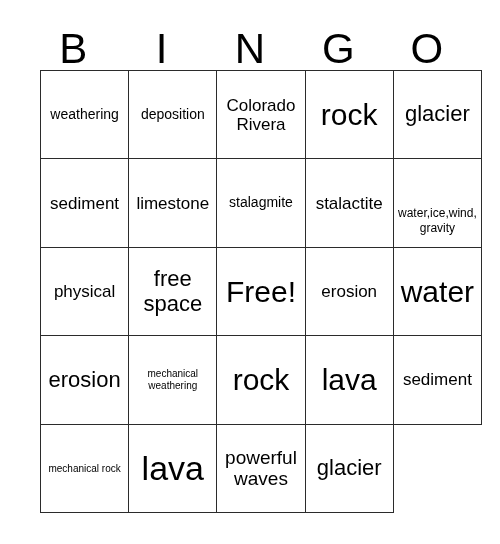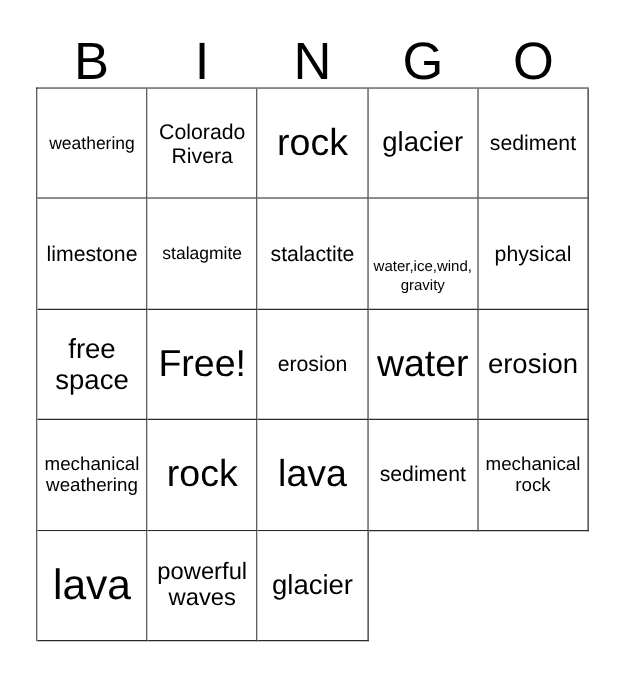--- a/index.html
+++ b/index.html
@@ -41,21 +41,21 @@
     line-height: 1;
     font-weight: 400;
     letter-spacing: 0;
     color: #000000;
     user-select: none;
   }
 
   
   .grid {
     position: absolute;
-    left: 29px;
+    left: 40px;
     top: 70px;
     width: 442px;
     height: 443px;
     display: grid;
     grid-template-columns: repeat(5, 1fr);
     grid-template-rows: repeat(5, 1fr);
     border-top: 1px solid #2b2b2b;
     border-left: 1px solid #2b2b2b;
     box-sizing: border-box;
     background: #ffffff;
@@ -78,21 +78,21 @@
     display: block;
     width: 100%;
     text-align: center;
     line-height: 1.12;
     color: #000000;
     word-wrap: break-word;
   }
 
   
   .fs-xxs  { font-size: 12px;  line-height: 1.18; margin-top: 35px; }
-  .fs-xs   { font-size: 15px; line-height: 1.15; }
+  .fs-xs   { font-size: 10px; line-height: 1.15; }
   .fs-sm   { font-size: 14px; }
   .fs-md   { font-size: 17px; }
   .fs-lg   { font-size: 19px; line-height: 1.14; }
   .fs-xl   { font-size: 22px; }
   .fs-2xl  { font-size: 22px; line-height: 1.14; }
   .fs-3xl  { font-size: 30px; }
   .fs-4xl  { font-size: 34px; }
 </style>
 </head>
 <body>
@@ -104,20 +104,23 @@
     <div class="header-letter">I</div>
     <div class="header-letter">N</div>
     <div class="header-letter">G</div>
     <div class="header-letter">O</div>
   </div>
 
   <div class="grid">
 
     <div class="cell">
         <span class="cell-text fs-sm">weathering</span>
+      </div>
+    <div class="cell">
+        <span class="cell-text fs-sm">deposition</span>
       </div>
     <div class="cell">
         <span class="cell-text fs-md">Colorado Rivera</span>
       </div>
     <div class="cell">
         <span class="cell-text fs-3xl">rock</span>
       </div>
     <div class="cell">
         <span class="cell-text fs-xl">glacier</span>
       </div>

